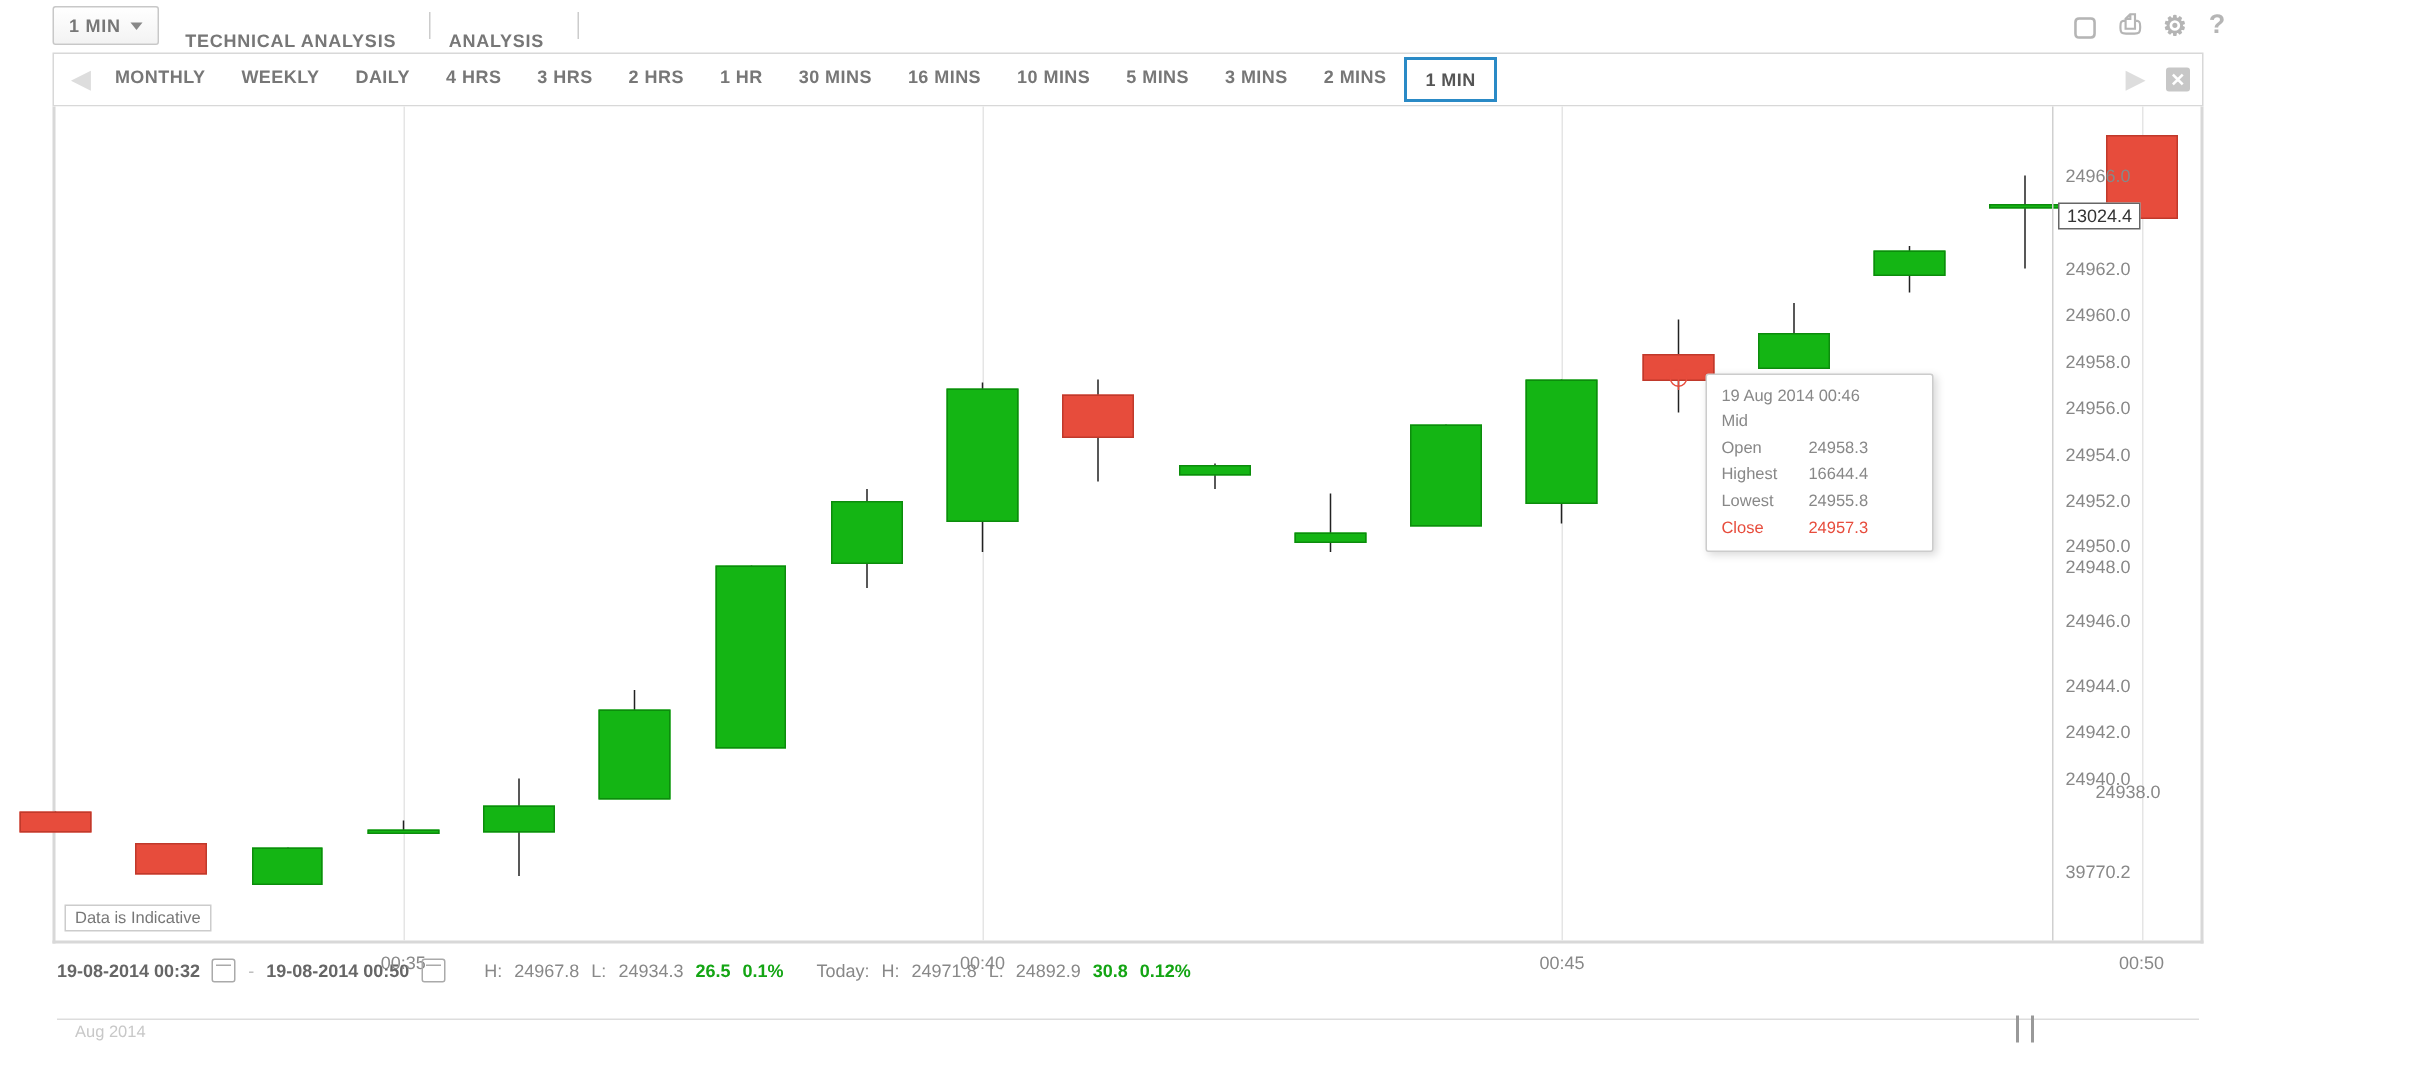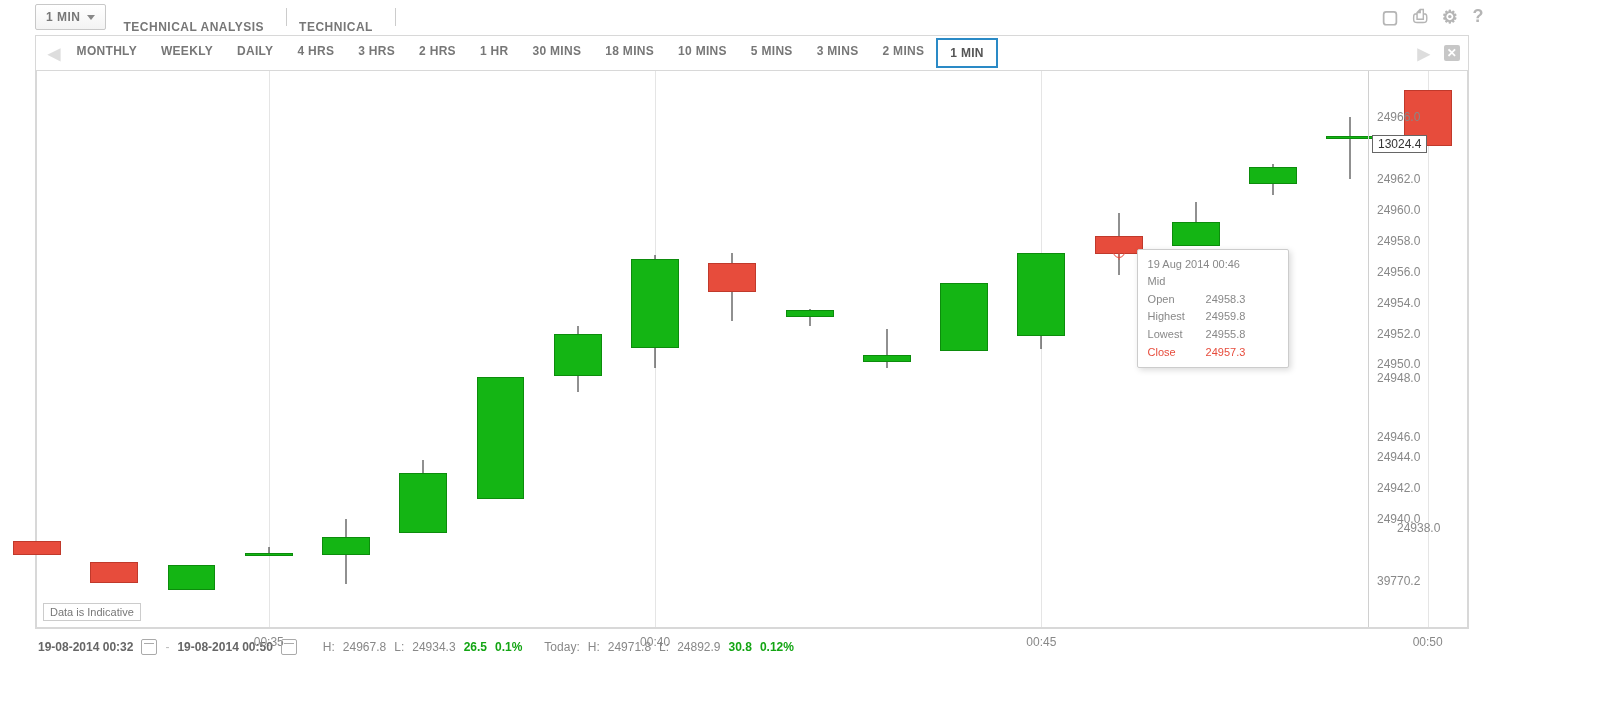--- a/index.html
+++ b/index.html
@@ -71,21 +71,21 @@
     <div class="tb-drop">
       <span>1 MIN</span>
       <span class="caret"></span>
     </div>
     <div class="tb-flat">
       <span>TECHNICAL ANALYSIS</span>
       <span class="caret"></span>
     </div>
     <div class="tb-sep"></div>
     <div class="tb-flat">
-      <span>TECHNICAL</span>
+      <span>ANALYSIS</span>
       <span class="caret"></span>
     </div>
     <div class="tb-sep"></div>
     <div class="tb-icons">
       <span>▢</span>
       <span>⎙</span>
       <span>⚙</span>
       <span style="font-weight:bold">?</span>
     </div>
   </div>
@@ -94,21 +94,21 @@
     <span class="nav-ar">◀</span>
     <div id="tf-holder" style="display:flex;">
         <div class="tf">MONTHLY</div>
         <div class="tf">WEEKLY</div>
         <div class="tf">DAILY</div>
         <div class="tf">4 HRS</div>
         <div class="tf">3 HRS</div>
         <div class="tf">2 HRS</div>
         <div class="tf">1 HR</div>
         <div class="tf">30 MINS</div>
-        <div class="tf">18 MINS</div>
+        <div class="tf">16 MINS</div>
         <div class="tf">10 MINS</div>
         <div class="tf">5 MINS</div>
         <div class="tf">3 MINS</div>
         <div class="tf">2 MINS</div>
         <div class="tf active">1 MIN</div>
       </div>
     <div class="right">
       <span class="nav-ar">▶</span>
       <span class="close-box">✕</span>
     </div>
@@ -201,21 +201,21 @@
           <div class="body dn" style="top: 18.5333px; height: 54.0556px;"></div>
         </div>
         <div class="marker" style="left: 1081.61px; top: 180.7px;"></div>
       </div>
     <div class="yaxis" id="yaxis">
         <div class="ylabel" style="top: 509.667px;">39770.2</div>
         <div class="ylabel" style="top: 457px; margin-left: 20px;">24938.0</div>
         <div class="ylabel" style="top: 447.889px;">24940.0</div>
         <div class="ylabel" style="top: 417px;">24942.0</div>
         <div class="ylabel" style="top: 386.111px;">24944.0</div>
-        <div class="ylabel" style="top: 366px;">24946.0</div>
+        <div class="ylabel" style="top: 343px;">24946.0</div>
         <div class="ylabel" style="top: 307px;">24948.0</div>
         <div class="ylabel" style="top: 293.444px;">24950.0</div>
         <div class="ylabel" style="top: 262.556px;">24952.0</div>
         <div class="ylabel" style="top: 231.667px;">24954.0</div>
         <div class="ylabel" style="top: 200.778px;">24956.0</div>
         <div class="ylabel" style="top: 169.889px;">24958.0</div>
         <div class="ylabel" style="top: 139px;">24960.0</div>
         <div class="ylabel" style="top: 108.111px;">24962.0</div>
         <div class="ylabel" style="top: 46.3333px;">24966.0</div>
         <div class="price-box" style="top: 72.5889px;">13024.4</div>
@@ -224,21 +224,21 @@
 
     <div class="tooltip" id="tooltip" style="left: 1099.61px; top: 177.7px;">
       <div>19 Aug 2014 00:46</div>
       <div>Mid</div>
       <div class="row">
           <span class="lab">Open</span>
           <span class="val">24958.3</span>
         </div>
       <div class="row">
           <span class="lab">Highest</span>
-          <span class="val">24959.8</span>
+          <span class="val">16644.4</span>
         </div>
       <div class="row">
           <span class="lab">Lowest</span>
           <span class="val">24955.8</span>
         </div>
       <div class="row close-row">
           <span class="lab">Close</span>
           <span>24957.3</span>
         </div>
     </div>
@@ -259,14 +259,18 @@
     <span class="green">0.1%</span>
     <span style="width:6px"></span>
     <span>Today:</span>
     <span>H:</span>
     <span>24971.8</span>
     <span>L:</span>
     <span>24892.9</span>
     <span class="green">30.8</span>
     <span class="green">0.12%</span>
   </div>
+  <div class="navline">
+    <span class="mon">Aug 2014</span>
+    <span class="handle"></span>
+  </div>
 
 </div>
 
 </body></html>

